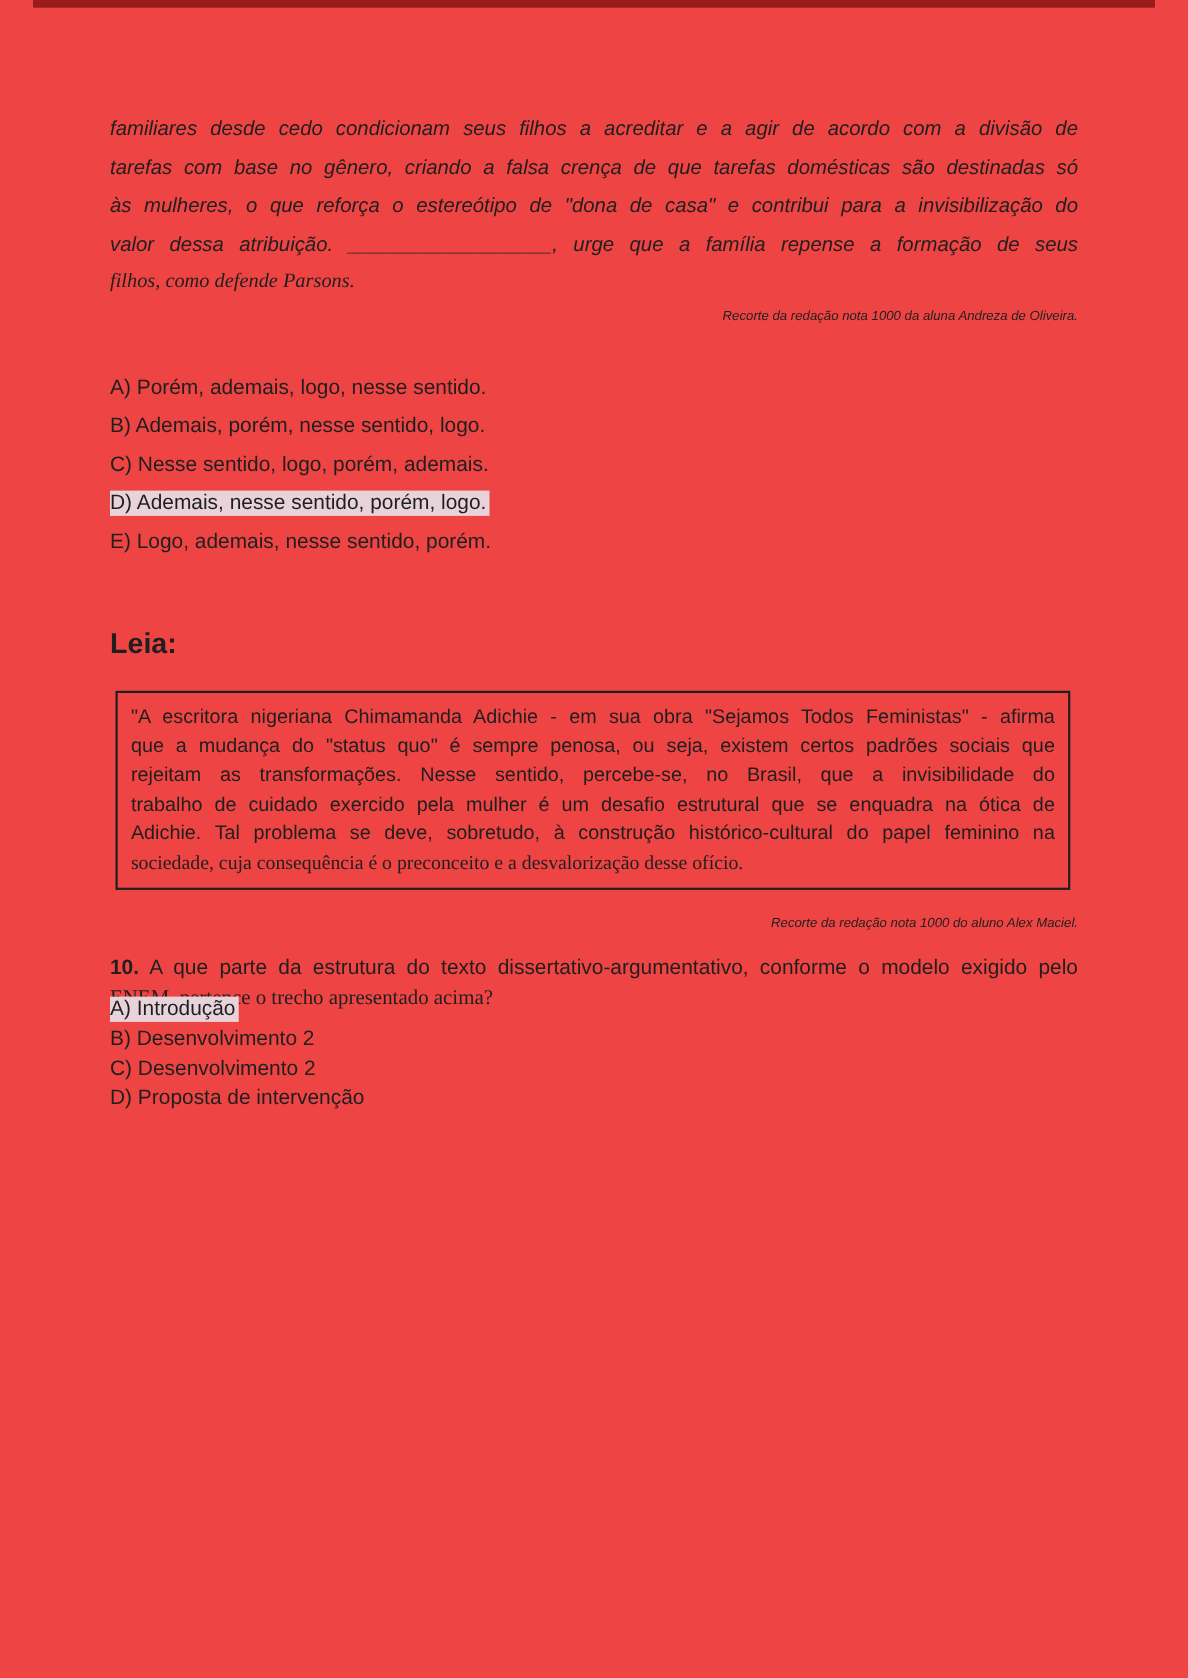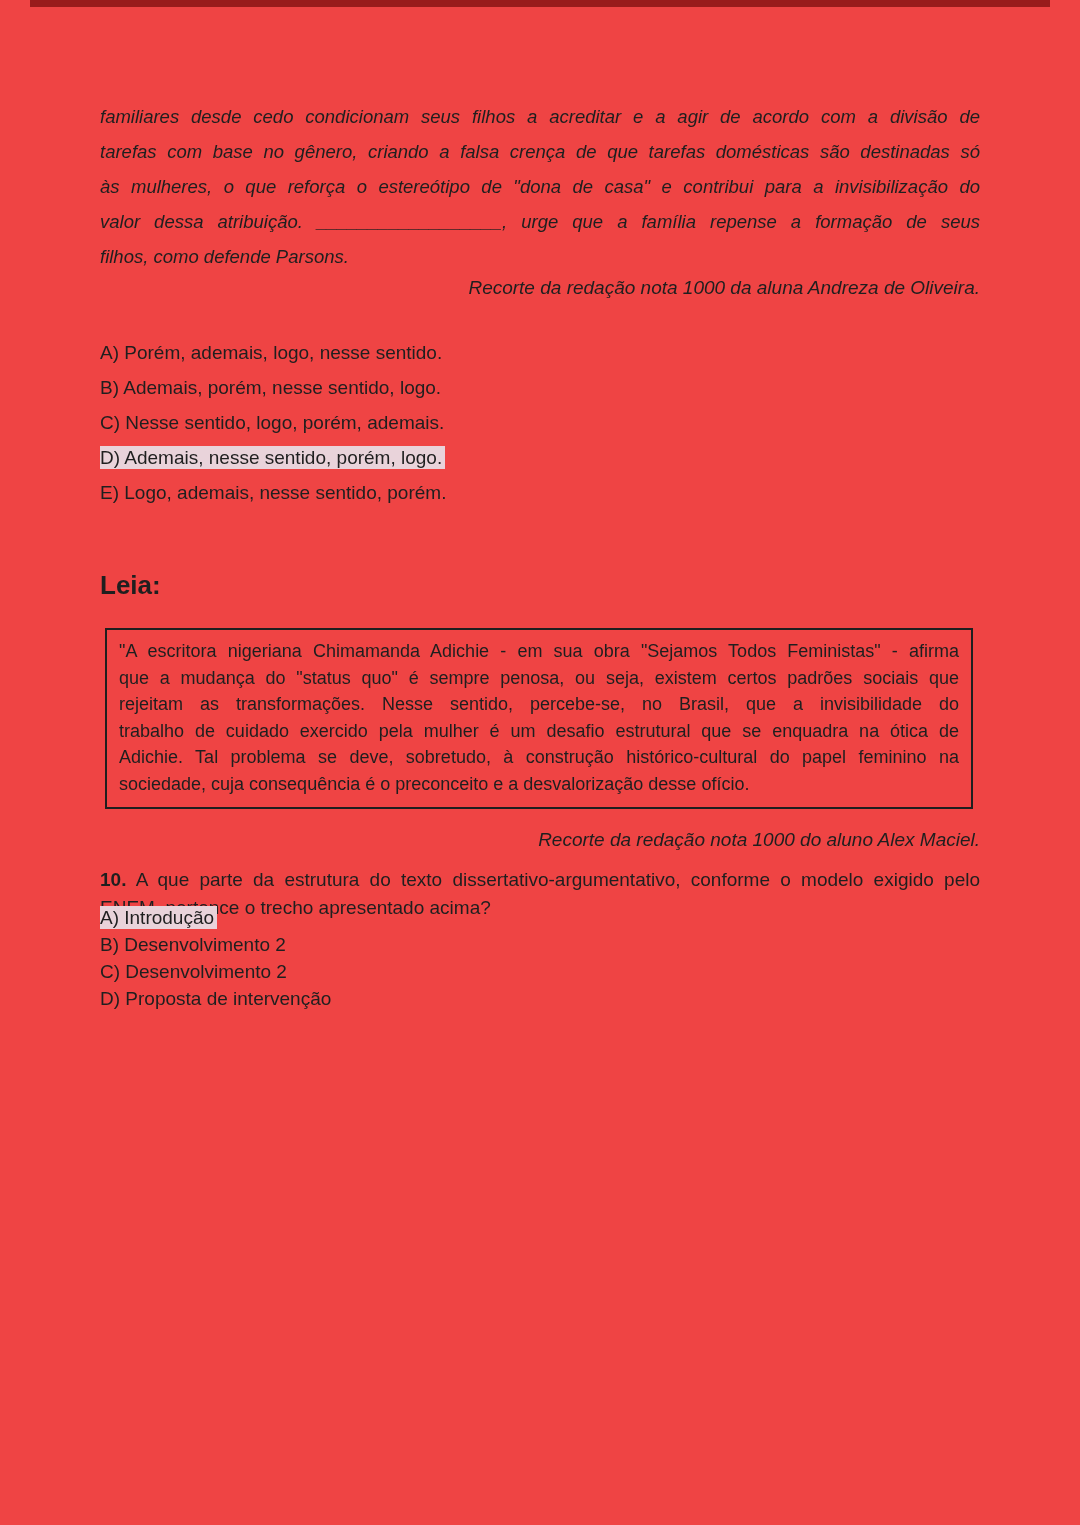--- a/index.html
+++ b/index.html
@@ -18,25 +18,25 @@
   }
   .content { position:absolute; left:100px; top:0; width:880px; }
   .block { position:absolute; left:0; width:880px; }
 
   .excerpt {
     font-style:italic;
     font-size:18.5px;
     line-height:35px;
   }
   .jline { text-align:justify; text-align-last:justify; }
-  .lastline { text-align:center; text-align-last:left; }
+  .lastline { text-align:center; text-align-last:left;font-family:Liberation Serif, serif; }
 
   .attribution {
     font-style:italic;
-    font-size:19px;
+    font-size:12px;
     line-height:35px;
     text-align:right;
   }
 
   .options { font-size:19px; }
   .option { white-space:nowrap; }
   .hl { background:#e9d3da; padding:1px 3px 1px 0; }
 
   .heading { font-weight:bold; font-size:26px; line-height:35px; }
 

